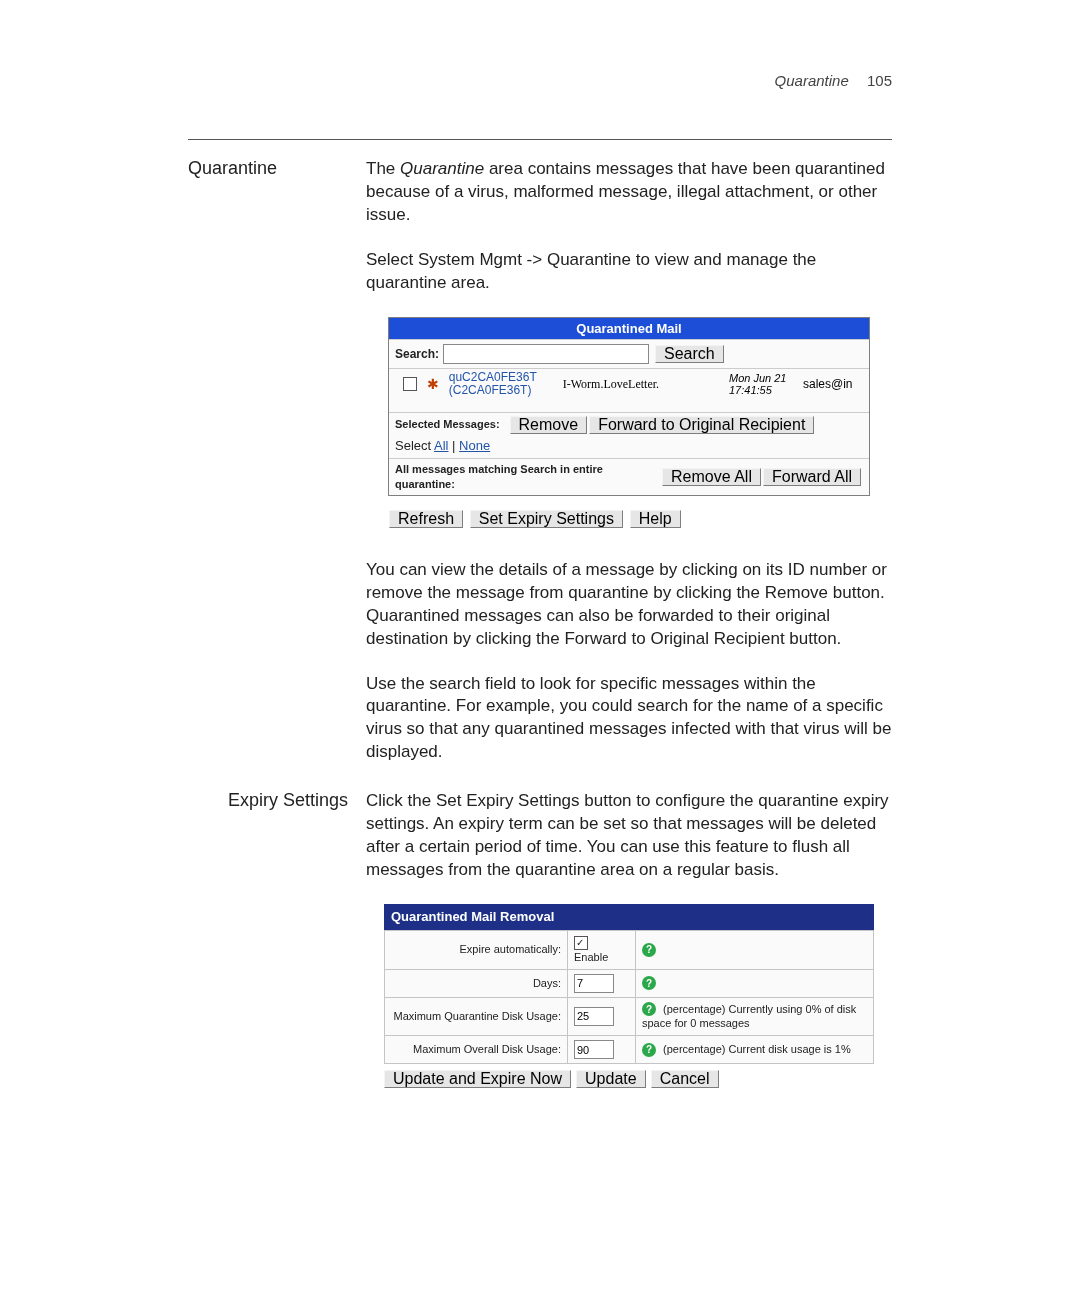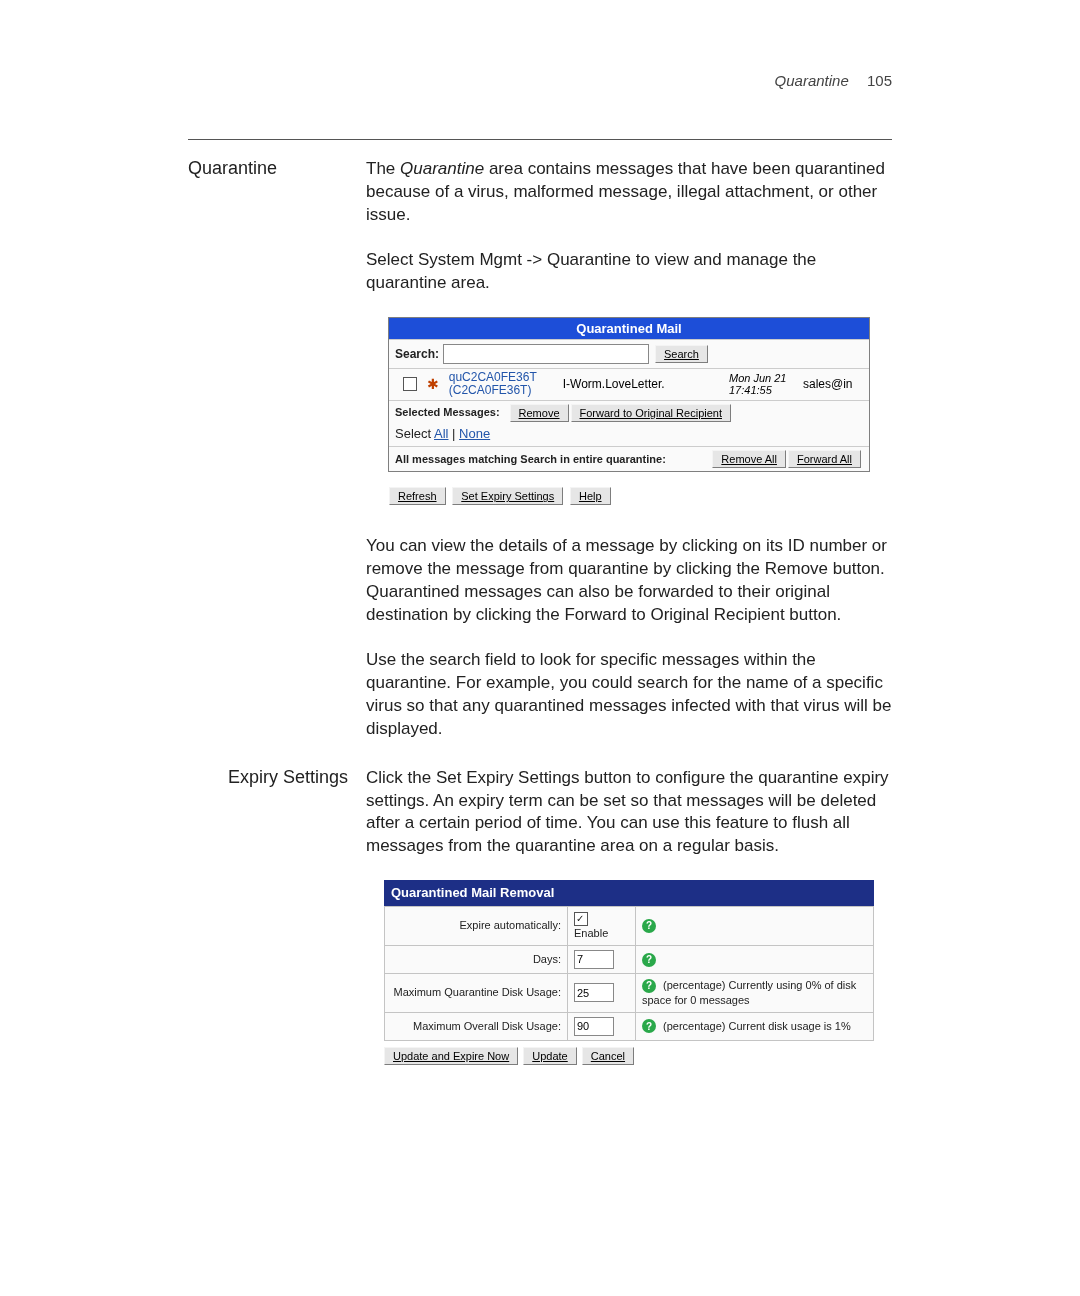--- a/index.html
+++ b/index.html
@@ -65,58 +65,58 @@
     height: 16px;
     font-size: 11px;
     border: 1px solid #888;
     margin-right: 6px;
     background: #fff;
   }
   .winbtn {
     display: inline-flex;
     align-items: center;
     justify-content: center;
-    font-size: 11px;
+    font-size: 16px;
     height: 18px;
     padding: 0 8px;
     background: #e6e6e6;
     border-top: 1px solid #f4f4f4;
     border-left: 1px solid #f4f4f4;
     border-right: 1px solid #7d7d7d;
     border-bottom: 1px solid #7d7d7d;
     margin-right: 2px;
     font-family: inherit;
-    text-decoration: underline;
   }
 
   .panel1 .row {
     display: flex;
     align-items: center;
     font-size: 12px;
     border-top: 1px solid #ccc;
     padding: 2px 4px;
     color: #163;
   }
   .panel1 .row .chk {
     width: 12px; height: 12px;
     border: 1px solid #555; background: #fff;
     margin: 0 10px;
   }
   .bugicon { color: #c04000; font-size: 14px; margin-right: 10px; }
   .panel1 .row .idcol { width: 110px; line-height: 1.1; color: #2255aa; }
-  .panel1 .row .vircol { flex: 1; padding-left: 4px; color: #000; }
+  .panel1 .row .vircol { flex: 1; padding-left: 4px; color: #000; font-family: Liberation Serif, serif; }
   .panel1 .row .datecol { width: 68px; font-size: 11px; color: #000; line-height: 1.1; font-style: italic; }
   .panel1 .row .mailcol { width: 62px; padding-left: 6px; color: #000; text-align: left; }
 
   .panel1 .actionrow {
     display: flex;
     align-items: center;
     border-top: 1px solid #ccc;
     font-size: 11px;
     padding: 3px 6px;
+    margin-top: 12px;
   }
   .panel1 .actionrow .lbl { font-weight: bold; margin-right: 10px; }
   .panel1 .selectlinks { font-size: 13px; padding: 0 6px 4px 6px; }
   .panel1 .selectlinks a { color: #2255aa; text-decoration: underline; cursor: pointer; }
   .panel1 .allrow {
     display: flex;
     align-items: center;
     border-top: 1px solid #ccc;
     padding: 3px 6px;
     font-size: 11px;

